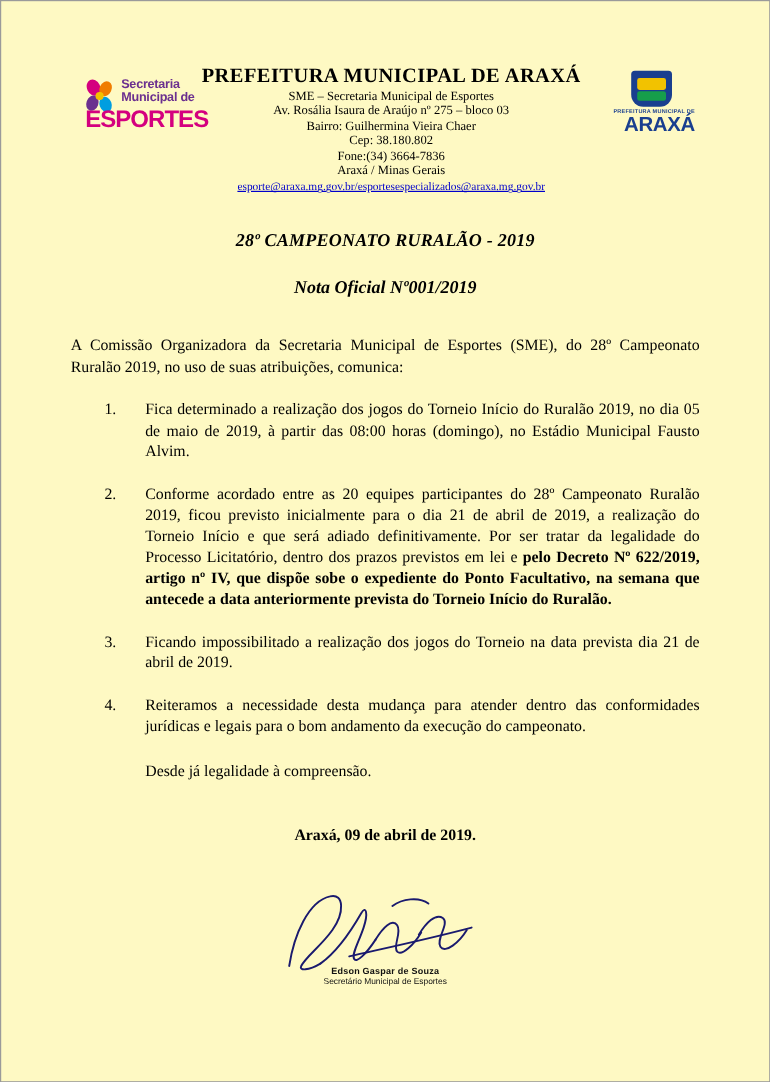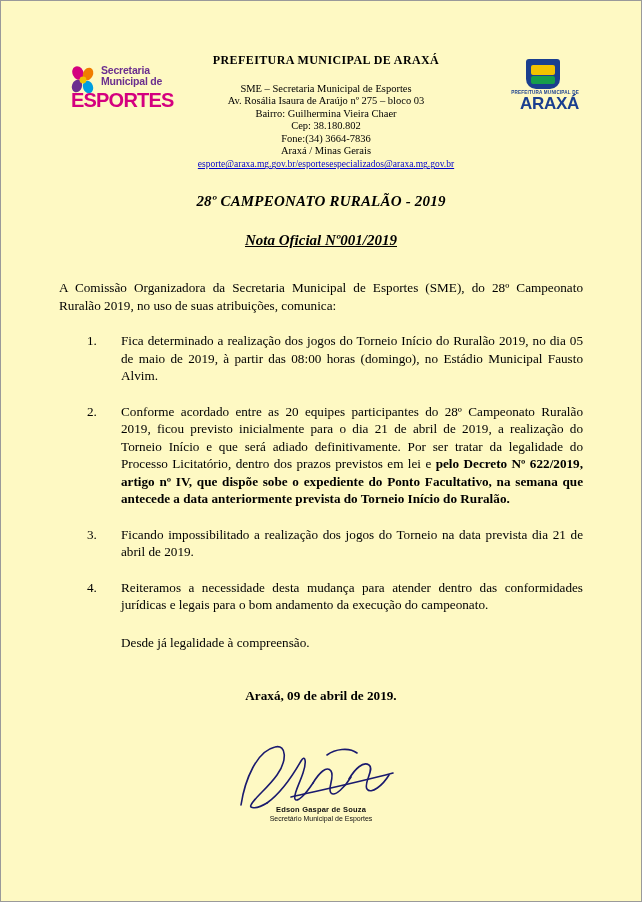--- a/index.html
+++ b/index.html
@@ -70,24 +70,24 @@
 
   .header-center {
     position: absolute;
     left: 155px;
     top: 0;
     width: 340px;
     text-align: center;
     color: #000;
   }
   .h-title {
-    font-size: 12px;
+    font-size: 17px;
     font-weight: bold;
     letter-spacing: 0.4px;
-    margin-bottom: 15px;
+    margin-bottom: 2px;
     text-align: center;
   }
   .h-line {
     font-size: 10.5px;
     line-height: 12.4px;
   }
   .h-mail {
     font-size: 9.5px;
     color: #0000cc;
     text-decoration: underline;
@@ -152,21 +152,20 @@
     font-weight: bold;
     font-style: italic;
     margin-top: 30px;
     letter-spacing: 0.2px;
   }
   .doc-subtitle {
     text-align: center;
     font-size: 15px;
     font-weight: bold;
     font-style: italic;
-    text-decoration: underline;
     margin-top: 22px;
   }
 
   
   .body-wrap {
     margin: 0 58px 18px 58px;
     font-size: 13.2px;
     line-height: 17.5px;
     text-align: justify;
   }

